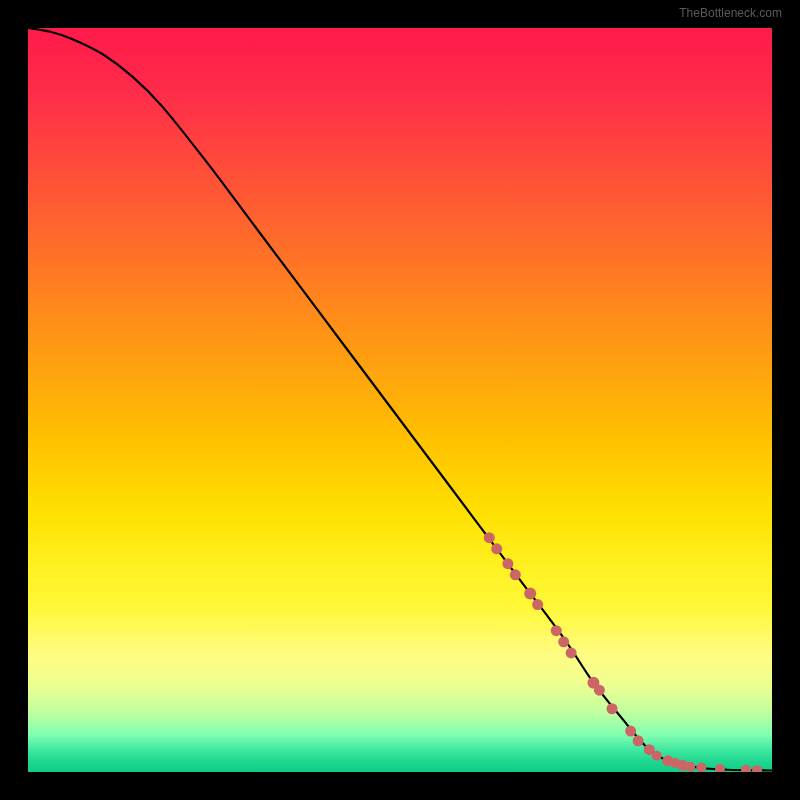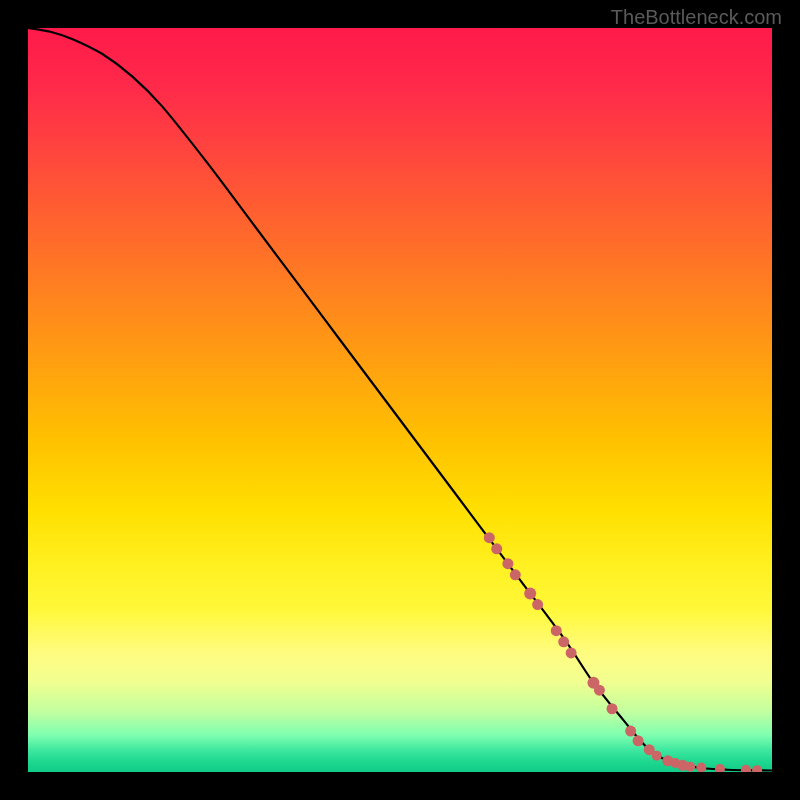--- a/index.html
+++ b/index.html
@@ -8,21 +8,21 @@
   height: 800px;
   background: #000;
   position: relative;
   font-family: Arial, sans-serif;
 }
 .watermark {
   position: absolute;
   top: 6px;
   right: 18px;
   color: #5a5a5a;
-  font-size: 20px;
+  font-size: 12px;
   font-weight: 500;
   z-index: 10;
 }
 .plot-area {
   position: absolute;
   top: 28px;
   left: 28px;
   width: 744px;
   height: 744px;
   overflow: hidden;

